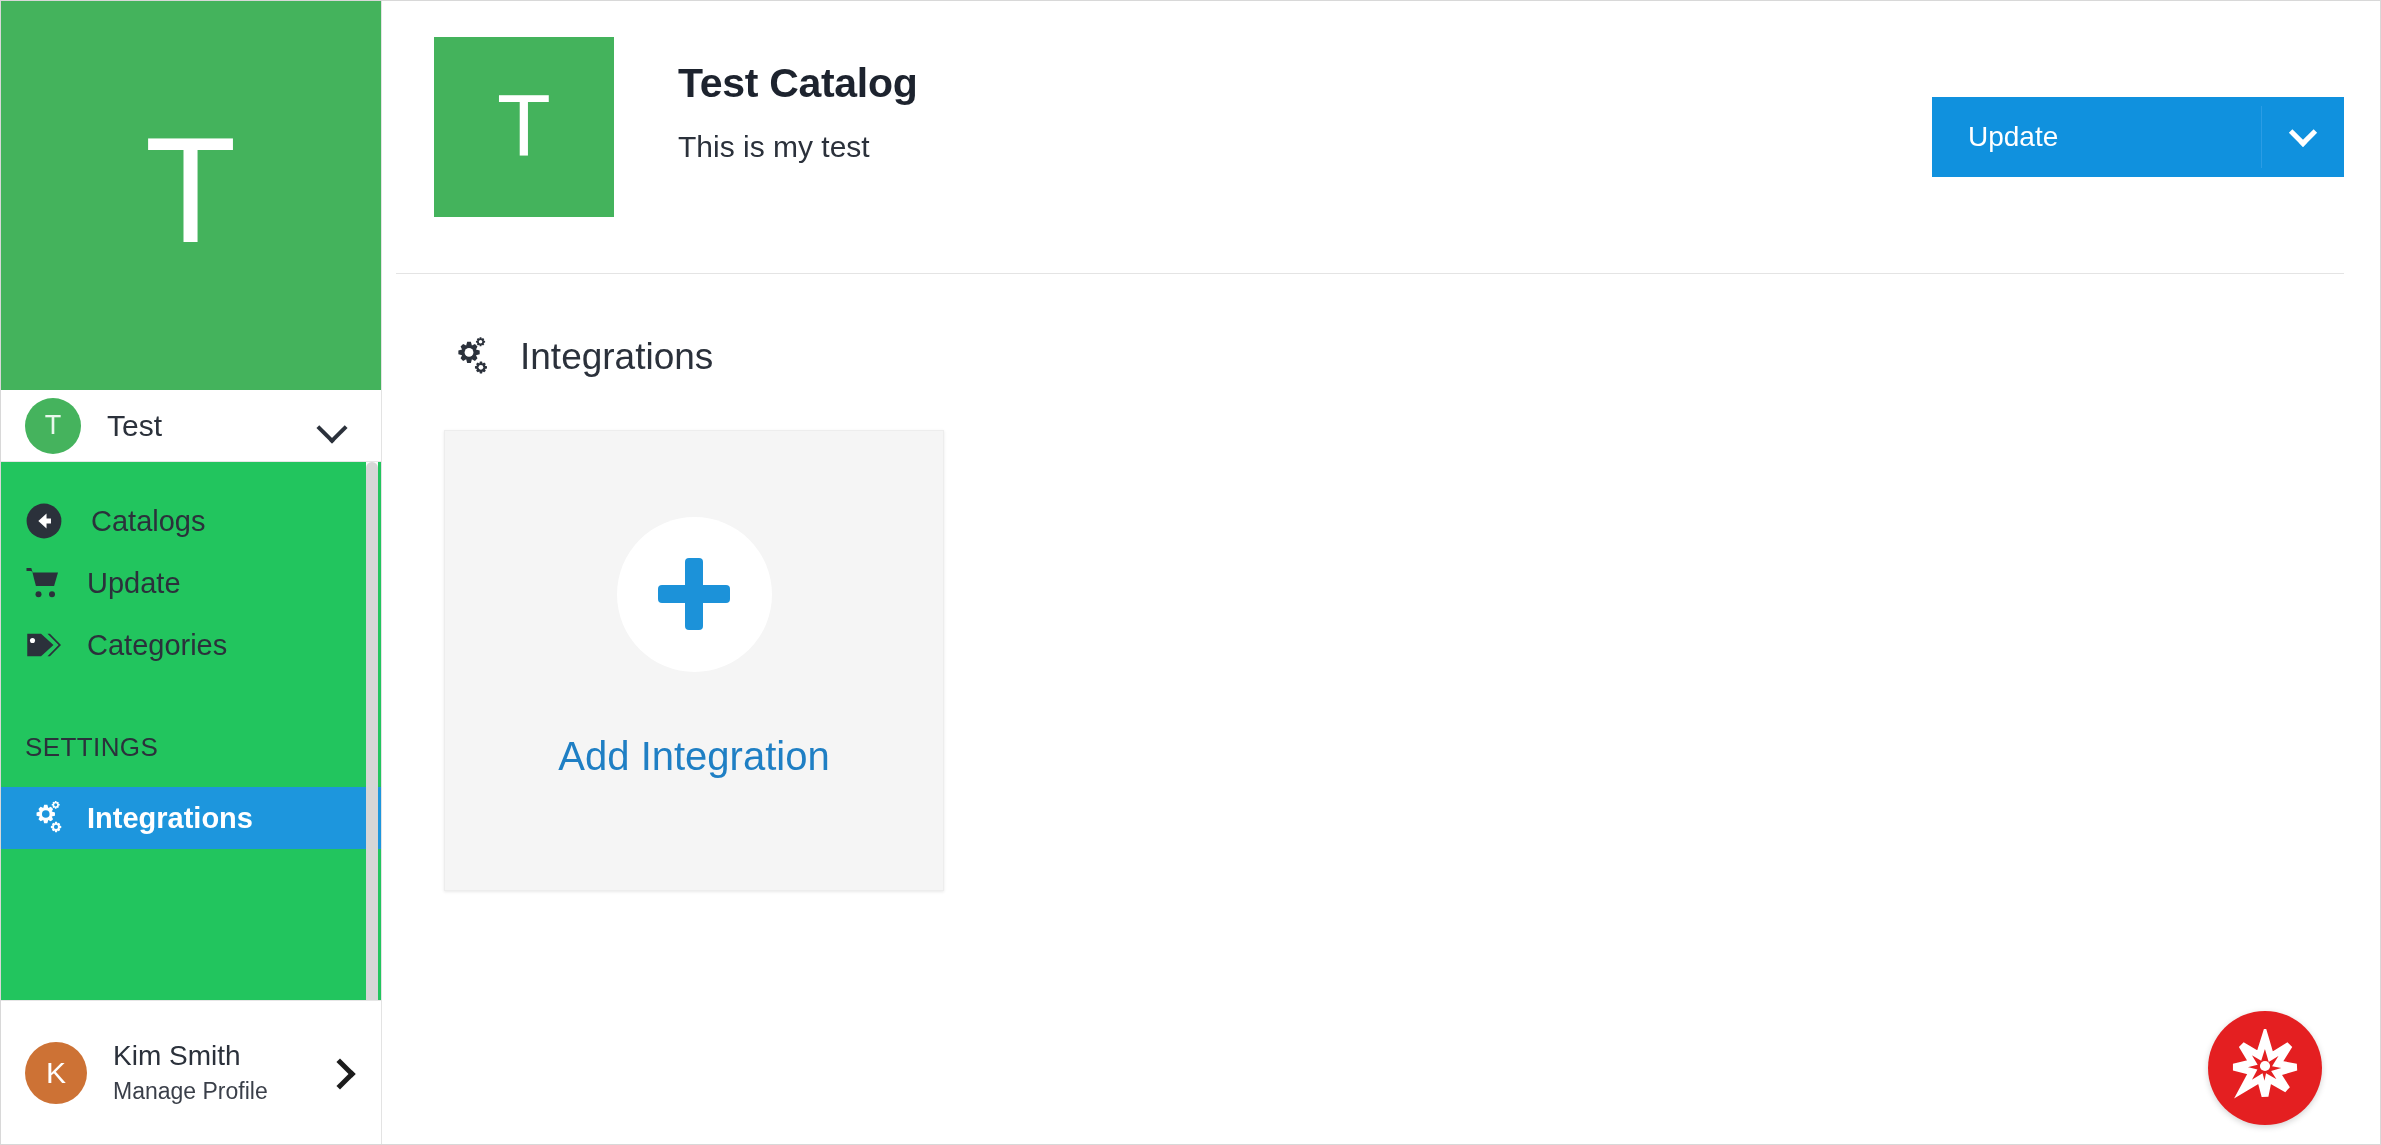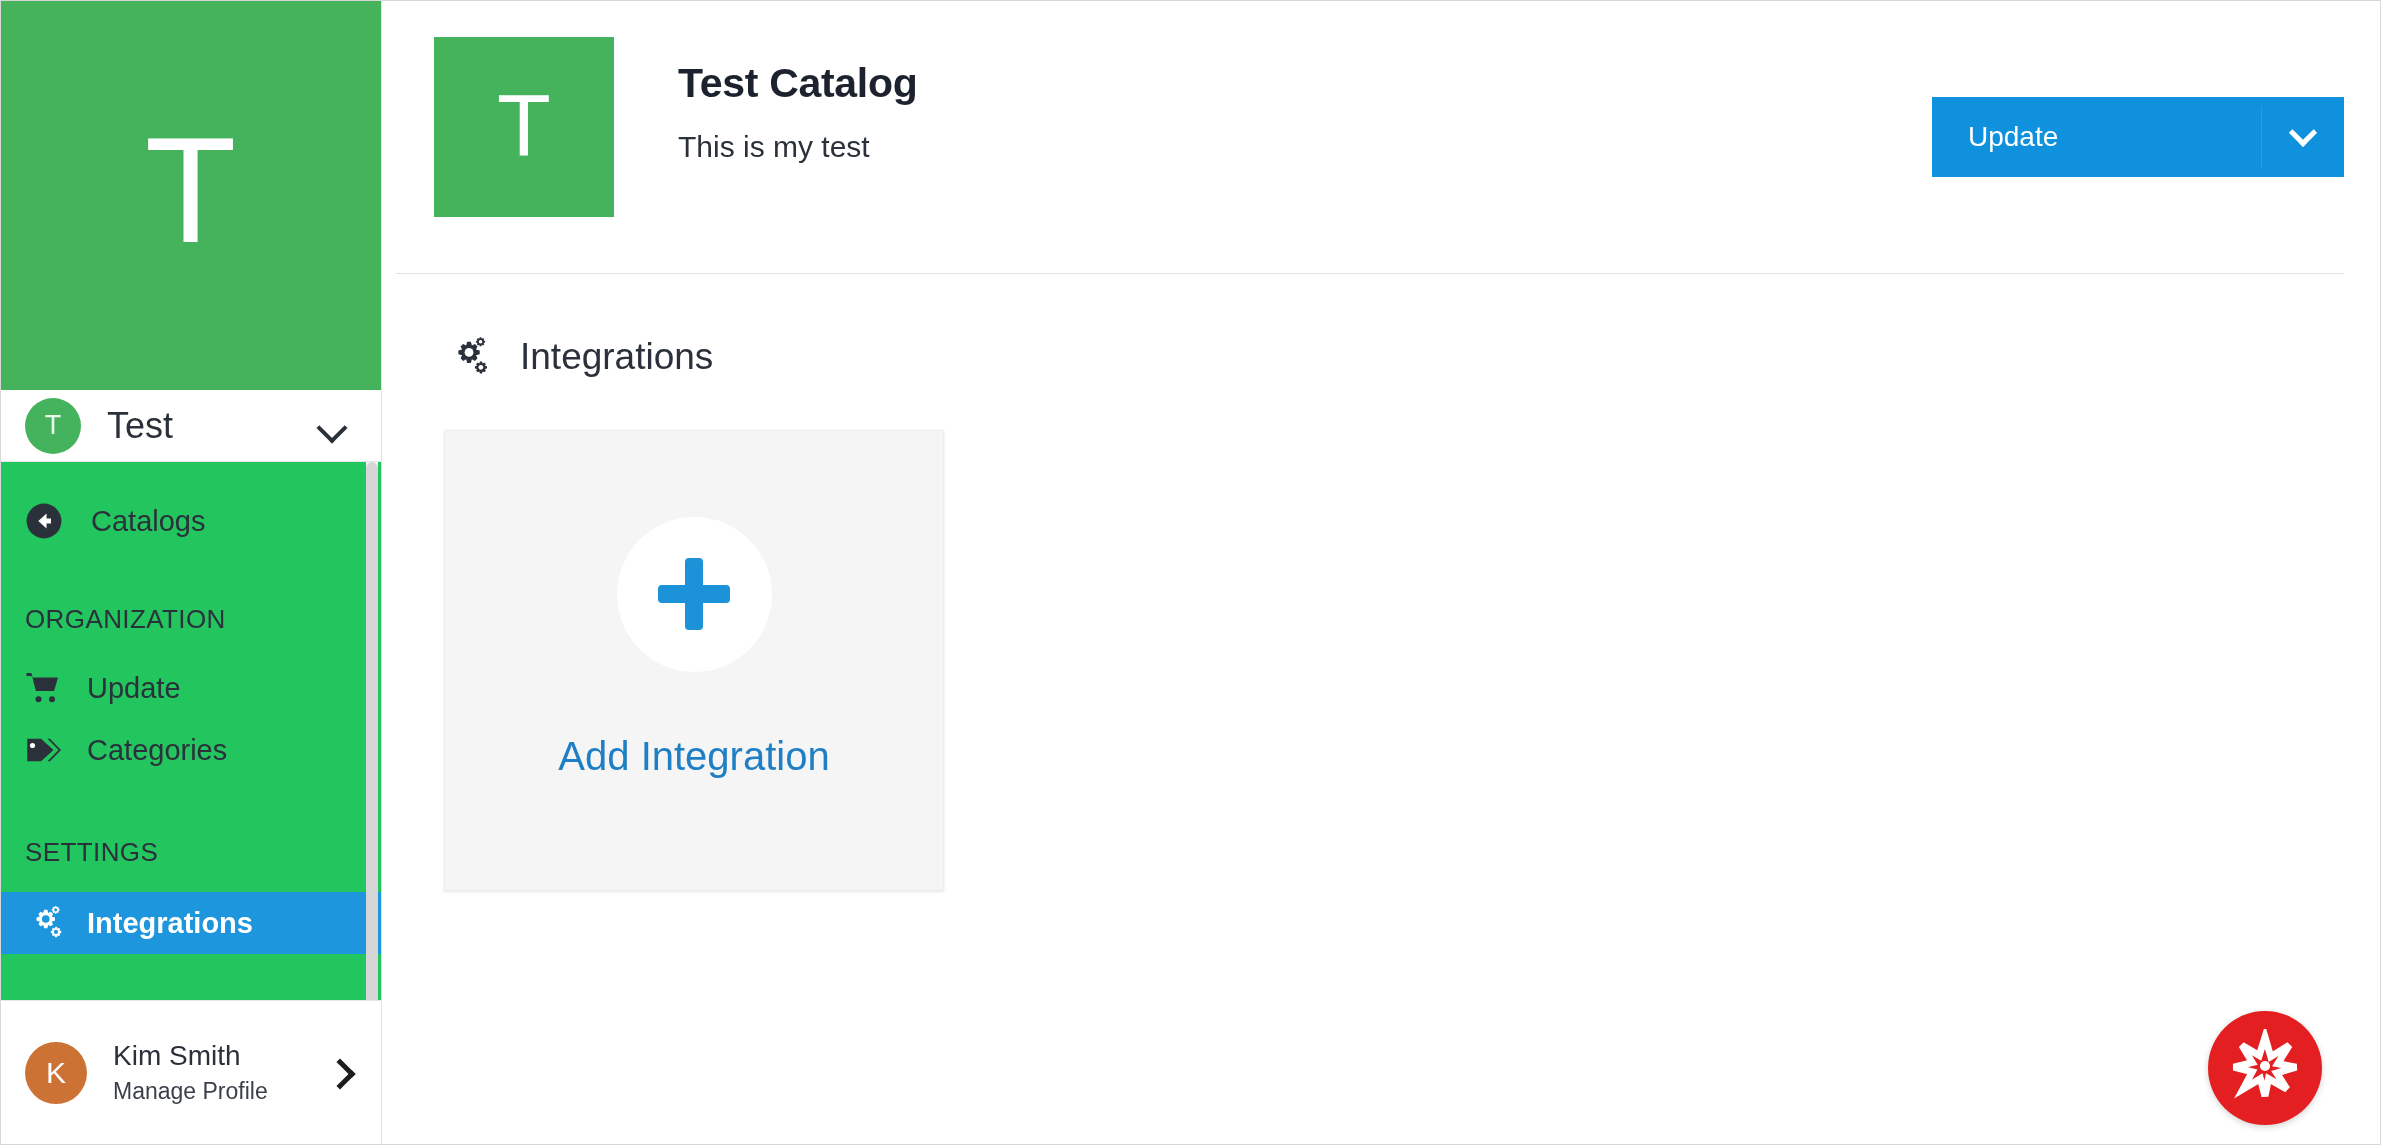--- a/index.html
+++ b/index.html
@@ -64,21 +64,21 @@
     width: 56px; height: 56px;
     border-radius: 50%;
     background: #45b35d;
     color: #e9f8ed;
     font-size: 27px;
     display: flex; align-items: center; justify-content: center;
     flex: 0 0 56px;
   }
   .org-name {
     margin-left: 26px;
-    font-size: 36px;
+    font-size: 30px;
     color: #2b313b;
     flex: 1 1 auto;
   }
   .chev-down {
     width: 30px; height: 30px;
     flex: 0 0 30px;
     position: relative;
   }
   .chev-down::before {
     content: "";
@@ -374,21 +374,20 @@
       <div class="nav-item catalogs">
         <span class="ico">
           <svg width="38" height="38" viewBox="0 0 24 24">
             <circle cx="12" cy="12" r="11" fill="#2b313b"></circle>
             <path d="M13.6 7.2 L8.4 12 L13.6 16.8 L13.6 13.6 L16.4 13.6 L16.4 10.4 L13.6 10.4 Z" fill="#ffffff"></path>
           </svg>
         </span>
         <span class="lbl">Catalogs</span>
       </div>
 
-      <div class="nav-section organization">ORGANIZATION</div>
 
       <div class="grp-items">
         <div class="nav-item">
           <span class="ico">
             <svg width="36" height="36" viewBox="0 0 24 24" fill="#2b313b">
               <path d="M1 2h3.2l.9 3H22l-2.6 9H7.3L6 9.2 5 5 4.2 4H1z"></path>
               <circle cx="9" cy="19.5" r="2"></circle>
               <circle cx="18" cy="19.5" r="2"></circle>
             </svg>
           </span>

